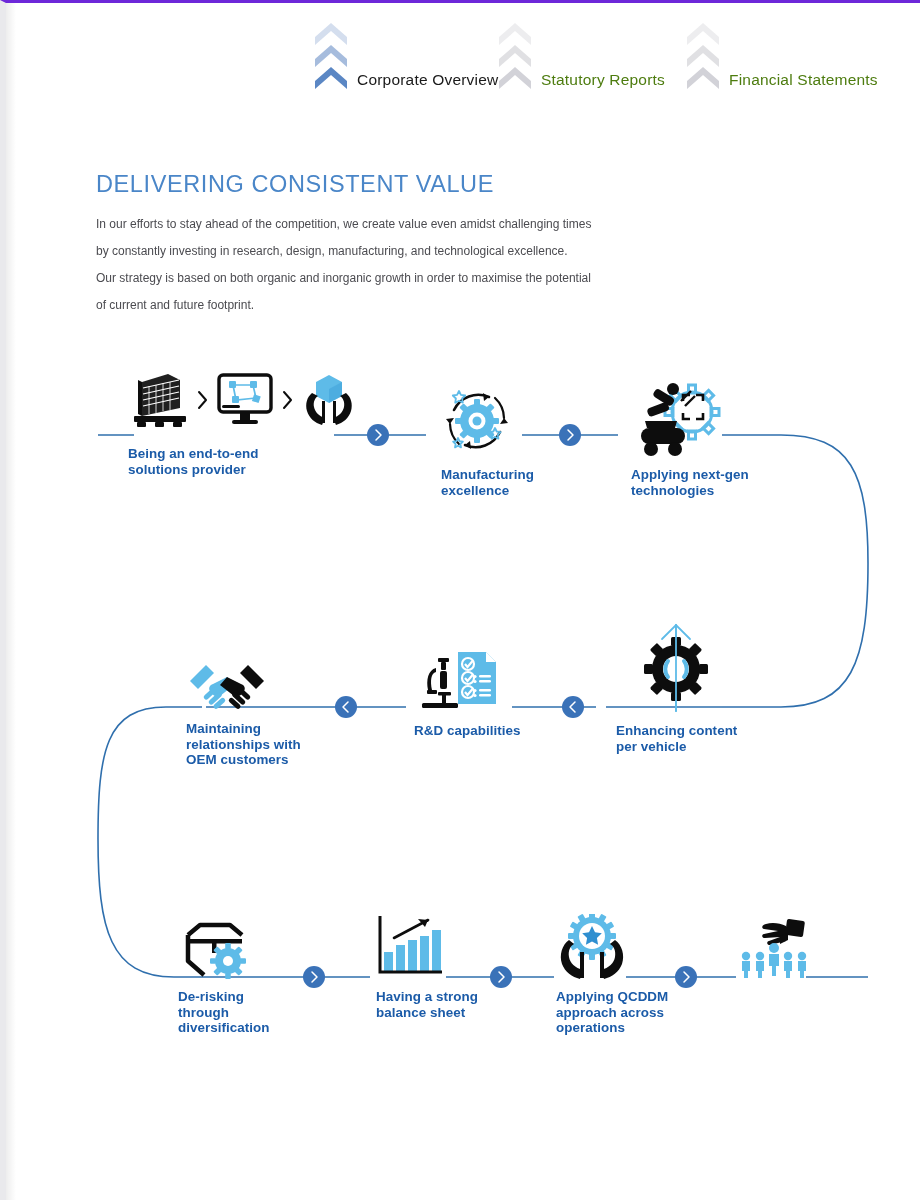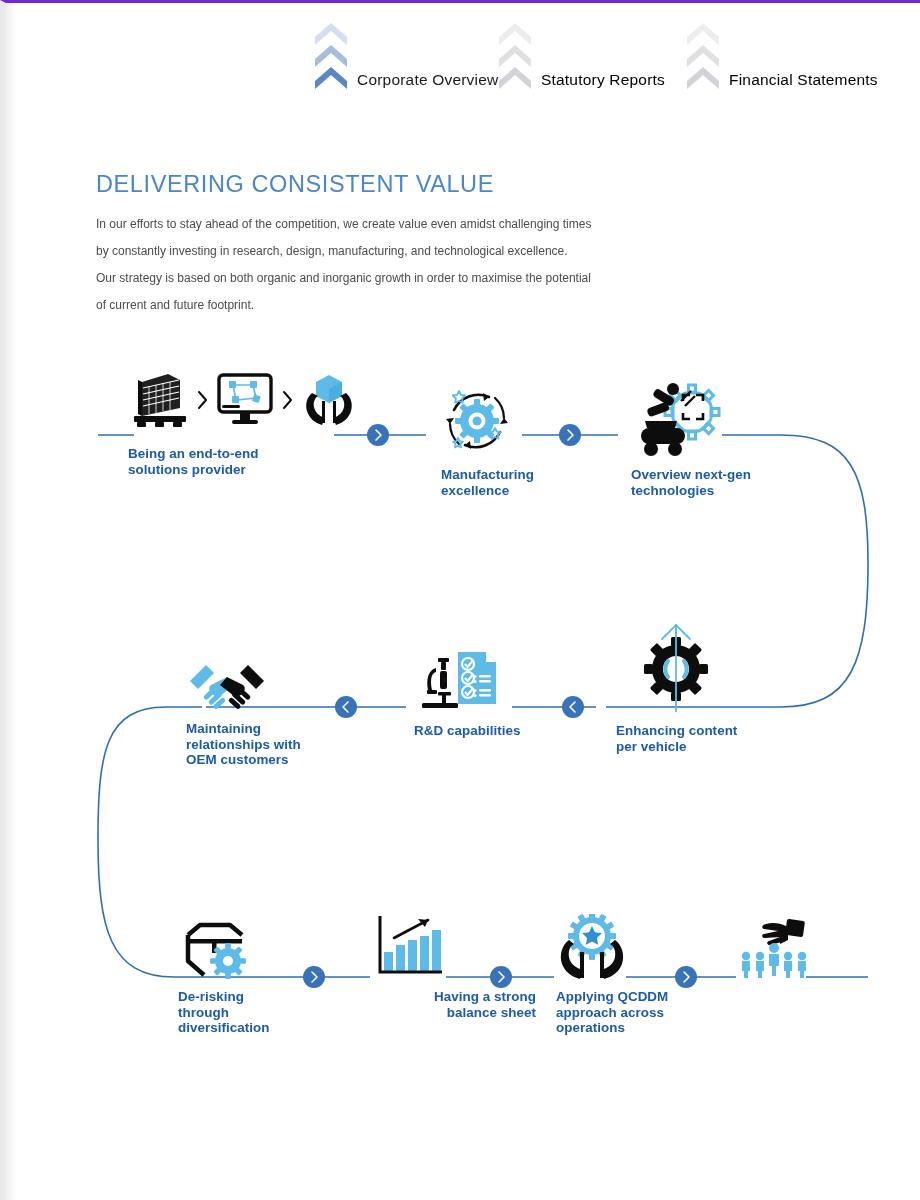--- a/index.html
+++ b/index.html
@@ -29,21 +29,21 @@
   .tab .chevstack { position: relative; width: 34px; height: 72px; }
   .tab .chev {
     position: absolute; left: 0; width: 34px; height: 26px;
   }
   .tab .chev svg { display: block; }
   .tab .tab-label {
     font-size: 15.5px; letter-spacing: .2px; padding-left: 9px;
     padding-bottom: 4px; white-space: nowrap;
   }
   .tab.active .tab-label { color: #1a1a1a; }
-  .tab.dim .tab-label { color: #000000; }
+  .tab.dim .tab-label { color: #4d7c0f; }
 
   
   .title {
     position: absolute; left: 90px; top: 168px;
     font-size: 23.5px; color: #4a86c8; letter-spacing: .6px; font-weight: 400;
   }
   .body-copy {
     position: absolute; left: 90px; top: 208px; width: 775px;
     font-size: 12px; line-height: 27px; color: #4b4b50; font-weight: 400;
   }
@@ -376,21 +376,21 @@
             <rect x="22" y="14" width="22" height="9" rx="4" transform="rotate(32 33 18)"></rect>
             <rect x="16" y="26" width="22" height="9" rx="4" transform="rotate(-20 27 30)"></rect>
             <path d="M14 42 L46 42 L44 49 L16 49 Z"></path>
             <rect x="10" y="49" width="44" height="16" rx="8"></rect>
             <circle cx="20" cy="70" r="7"></circle>
             <circle cx="44" cy="70" r="7"></circle>
           </g>
         </svg>
       </div>
       <div class="cap">
-        <div>Overview next-gen</div>
+        <div>Applying next-gen</div>
         <div>technologies</div>
       </div>
     </div>
 
     <div class="node r2" style="left:180px; top:650px; width:200px;">
       <div class="art" style="justify-content:flex-start; height:58px;">
         <svg width="82" height="62" viewBox="0 0 82 62">
           <g fill="#5ebbe8">
             <path d="M4 30 L20 14 L28 22 L12 38 Z"></path>
             <path d="M24 40 C22 37 24 34 27 33 L41 26 L48 34 L34 45 C31 47 27 45 24 40 Z"></path>
@@ -524,21 +524,21 @@
           </g>
         </svg>
       </div>
       <div class="cap">
         <div>De-risking</div>
         <div>through</div>
         <div>diversification</div>
       </div>
     </div>
 
-    <div class="node r3" style="left:370px; top:912px; width:160px;text-align:right;">
+    <div class="node r3" style="left:370px; top:912px; width:160px;">
       <div class="art" style="justify-content:flex-start; height:64px;">
         <svg width="70" height="66" viewBox="0 0 70 66">
           <g fill="#5ebbe8">
             <rect x="8" y="38" width="9" height="20"></rect>
             <rect x="20" y="31" width="9" height="27"></rect>
             <rect x="32" y="26" width="9" height="32"></rect>
             <rect x="44" y="22" width="9" height="36"></rect>
             <rect x="56" y="16" width="9" height="42"></rect>
           </g>
           <g stroke="#0d0d0d" stroke-width="3" fill="none">

